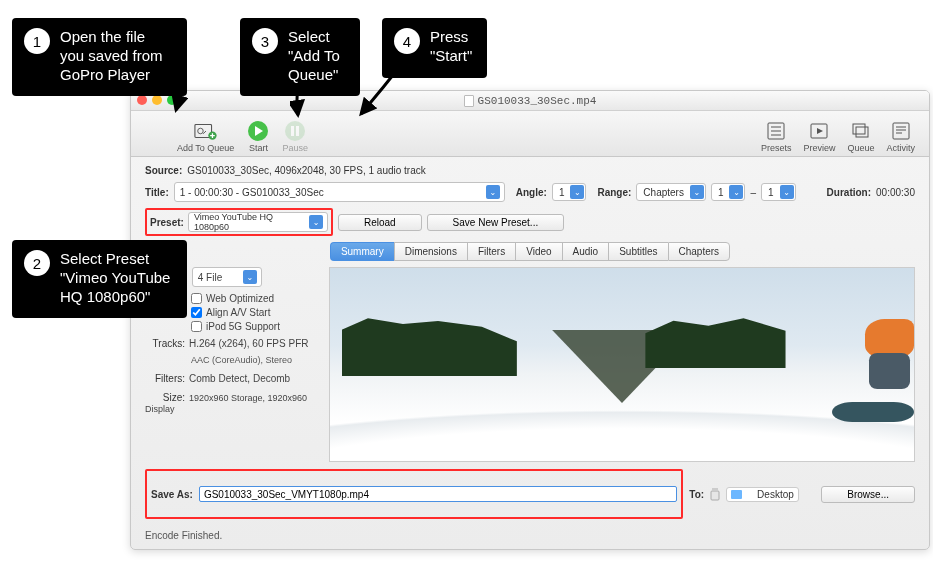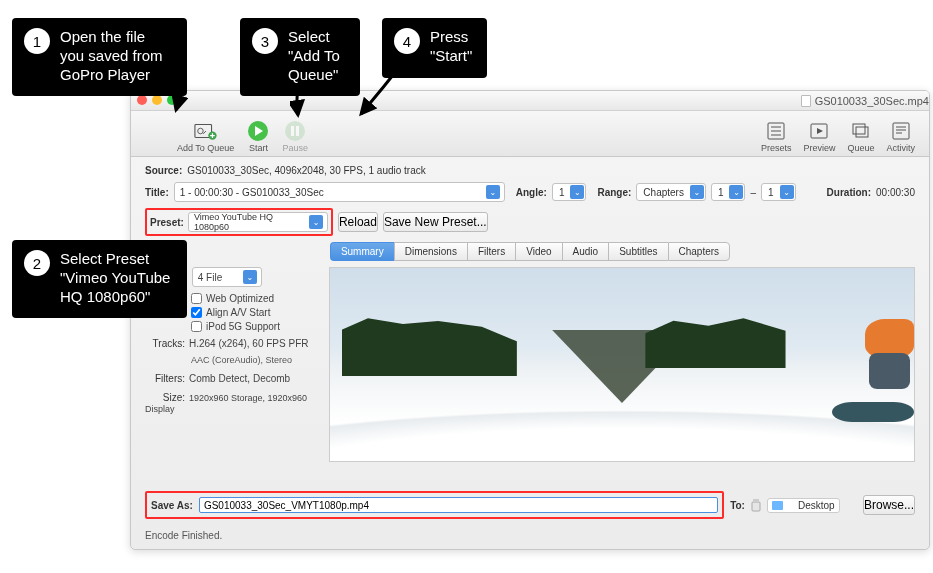--- a/index.html
+++ b/index.html
@@ -6,40 +6,40 @@
 body { font-family: -apple-system, Helvetica, Arial, sans-serif; font-size: 11px; background: #fff; width: 933px; height: 573px; position: relative; overflow: hidden; }
 
 .callout { position: absolute; background: #000; color: #fff; padding: 10px 14px 12px 12px; border-radius: 4px; z-index: 20; display: flex; align-items: flex-start; gap: 10px; }
 .callout .num { background: #fff; color: #000; width: 26px; height: 26px; border-radius: 50%; display: flex; align-items: center; justify-content: center; font-size: 15px; font-weight: 400; flex-shrink: 0; }
 .callout .txt { font-size: 15px; line-height: 1.25; }
 
 .arrow { position: absolute; z-index: 19; }
 
 .app-window { position: absolute; left: 130px; top: 90px; width: 800px; height: 460px; background: linear-gradient(#f5f5f5, #ececec); border: 1px solid #c8c8c8; border-radius: 5px; box-shadow: 0 2px 8px rgba(0,0,0,0.15); overflow: hidden; font-size: 10px; color: #333; }
 
-.titlebar { height: 20px; background: linear-gradient(#fafafa,#e8e8e8); border-bottom: 1px solid #d0d0d0; position: relative; display: flex; align-items: center; justify-content: flex-end; }
+.titlebar { height: 20px; background: linear-gradient(#fafafa,#e8e8e8); border-bottom: 1px solid #d0d0d0; position: relative; display: flex; align-items: center; justify-content: center; font-family: Liberation Mono, monospace; }
 .traffic { position: absolute; left: 6px; top: 4px; display: flex; gap: 5px; }
 .traffic span { width: 10px; height: 10px; border-radius: 50%; display: block; }
 .traffic .r { background: #ff5f57; } .traffic .y { background: #ffbd2e; } .traffic .g { background: #28c940; }
 .win-title { font-size: 11px; color: #555; display: flex; align-items: center; gap: 4px; }
 .doc-icon { width: 10px; height: 12px; background: #fff; border: 1px solid #bbb; border-radius: 1px; }
 
 .toolbar { display: flex; align-items: flex-end; padding: 3px 8px 3px 8px; background: linear-gradient(#f7f7f7,#e6e6e6); border-bottom: 1px solid #c8c8c8; gap: 0; height: 46px; }
 .tb-btn { display: flex; flex-direction: column; align-items: center; gap: 1px; padding: 0 6px; cursor: pointer; }
 .tb-btn .ic { width: 24px; height: 22px; display: flex; align-items: center; justify-content: center; }
 .tb-btn .lbl { font-size: 9px; color: #555; }
 .tb-spacer { flex: 1; }
 .tb-group { display: flex; }
 
 .body { padding: 8px 14px; position: relative; height: calc(100% - 66px); }
 .row { display: flex; align-items: center; gap: 5px; margin-bottom: 6px; flex-wrap: wrap; }
 .lbl-b { font-weight: bold; font-size: 10px; }
 .sel { background: #fff; border: 1px solid #c2c2c2; border-radius: 3px; height: 20px; display: inline-flex; align-items: center; padding: 0 4px 0 5px; position: relative; }
 .sel .chev { width: 14px; height: 14px; background: #4a90e2; border-radius: 2px; margin-left: 3px; display: flex; align-items: center; justify-content: center; color: #fff; font-size: 8px; }
-.btn { background: linear-gradient(#fdfdfd,#eaeaea); border: 1px solid #bcbcbc; border-radius: 3px; padding: 2px 0; font-size: 12px; cursor: pointer; }
+.btn { background: linear-gradient(#fdfdfd,#eaeaea); border: 1px solid #bcbcbc; border-radius: 3px; padding: 2px 25px; font-size: 10px; cursor: pointer; }
 .spinner { display: inline-flex; align-items: center; border: 1px solid #c2c2c2; border-radius: 3px; background: #fff; height: 18px; }
 .spinner .val { padding: 0 6px; }
 .spinner .chev { width: 14px; height: 14px; background: #4a90e2; border-radius: 2px; display: flex; align-items: center; justify-content: center; color: #fff; font-size: 8px; margin-right: 1px; }
 
 .redbox { border: 2px solid #ff2a2a; border-radius: 2px; padding: 2px 3px; display: inline-flex; align-items: center; gap: 4px; }
 
 .tabs { display: flex; justify-content: center; margin: 4px 0 6px; }
 .tabs .tab { background: linear-gradient(#fdfdfd,#eaeaea); border: 1px solid #bcbcbc; border-right: none; padding: 3px 10px; font-size: 10px; cursor: pointer; }
 .tabs .tab:first-child { border-radius: 4px 0 0 4px; }
 .tabs .tab:last-child { border-right: 1px solid #bcbcbc; border-radius: 0 4px 4px 0; }
@@ -49,21 +49,21 @@
 .summary-left { width: 170px; font-size: 10px; color: #444; }
 .summary-left .line { margin-bottom: 6px; }
 .summary-left .k { display: inline-block; width: 40px; text-align: right; margin-right: 4px; color: #333; }
 .summary-left .sub { padding-left: 46px; color: #555; font-size: 9px; }
 .chk { display: flex; align-items: center; gap: 4px; margin-bottom: 3px; font-size: 10px; }
 .chk input { width: 11px; height: 11px; }
 
 .preview { flex: 1; height: 195px; border: 1px solid #ccc; background: #c8d8e6; position: relative; overflow: hidden; }
 
 .save-row { position: absolute; left: 14px; right: 14px; bottom: 30px; display: flex; align-items: center; gap: 6px; }
-.save-row .redbox2 { border: 2px solid #ff2a2a; border-radius: 2px; padding: 4px 4px; display: flex; align-items: center; gap: 6px; flex: 1; }
+.save-row .redbox2 { border: 2px solid #ff2a2a; border-radius: 2px; padding: 15px 4px; display: flex; align-items: center; gap: 6px; flex: 1; }
 .save-row input[type=text] { flex: 1; border: 1.5px solid #4a90e2; border-radius: 2px; height: 16px; padding: 0 4px; font-size: 10px; }
 .folder-chip { display: inline-flex; align-items: center; gap: 15px; border: 1px solid #ccc; border-radius: 3px; padding: 1px 4px; background: #fff; }
 .folder-ic { width: 11px; height: 9px; background: #6cb7ff; border-radius: 1px; }
 
 .status { position: absolute; left: 14px; bottom: 8px; font-size: 10px; color: #555; }
 
 
 .pv-sky { position: absolute; inset: 0; background: linear-gradient(#cfdeea 0%, #dfe9f1 40%, #f0f3f5 55%, #fff 80%); }
 .pv-snow { position: absolute; left: 0; right: 0; bottom: 0; height: 70%; background: radial-gradient(ellipse 120% 80% at 50% 120%, #fff 55%, #e8ecef 70%, transparent 72%); }
 .pv-valley { position: absolute; left: 38%; top: 32%; width: 24%; height: 38%; background: #3d4a3a; clip-path: polygon(50% 100%, 0 0, 100% 0); opacity: 0.85; }

